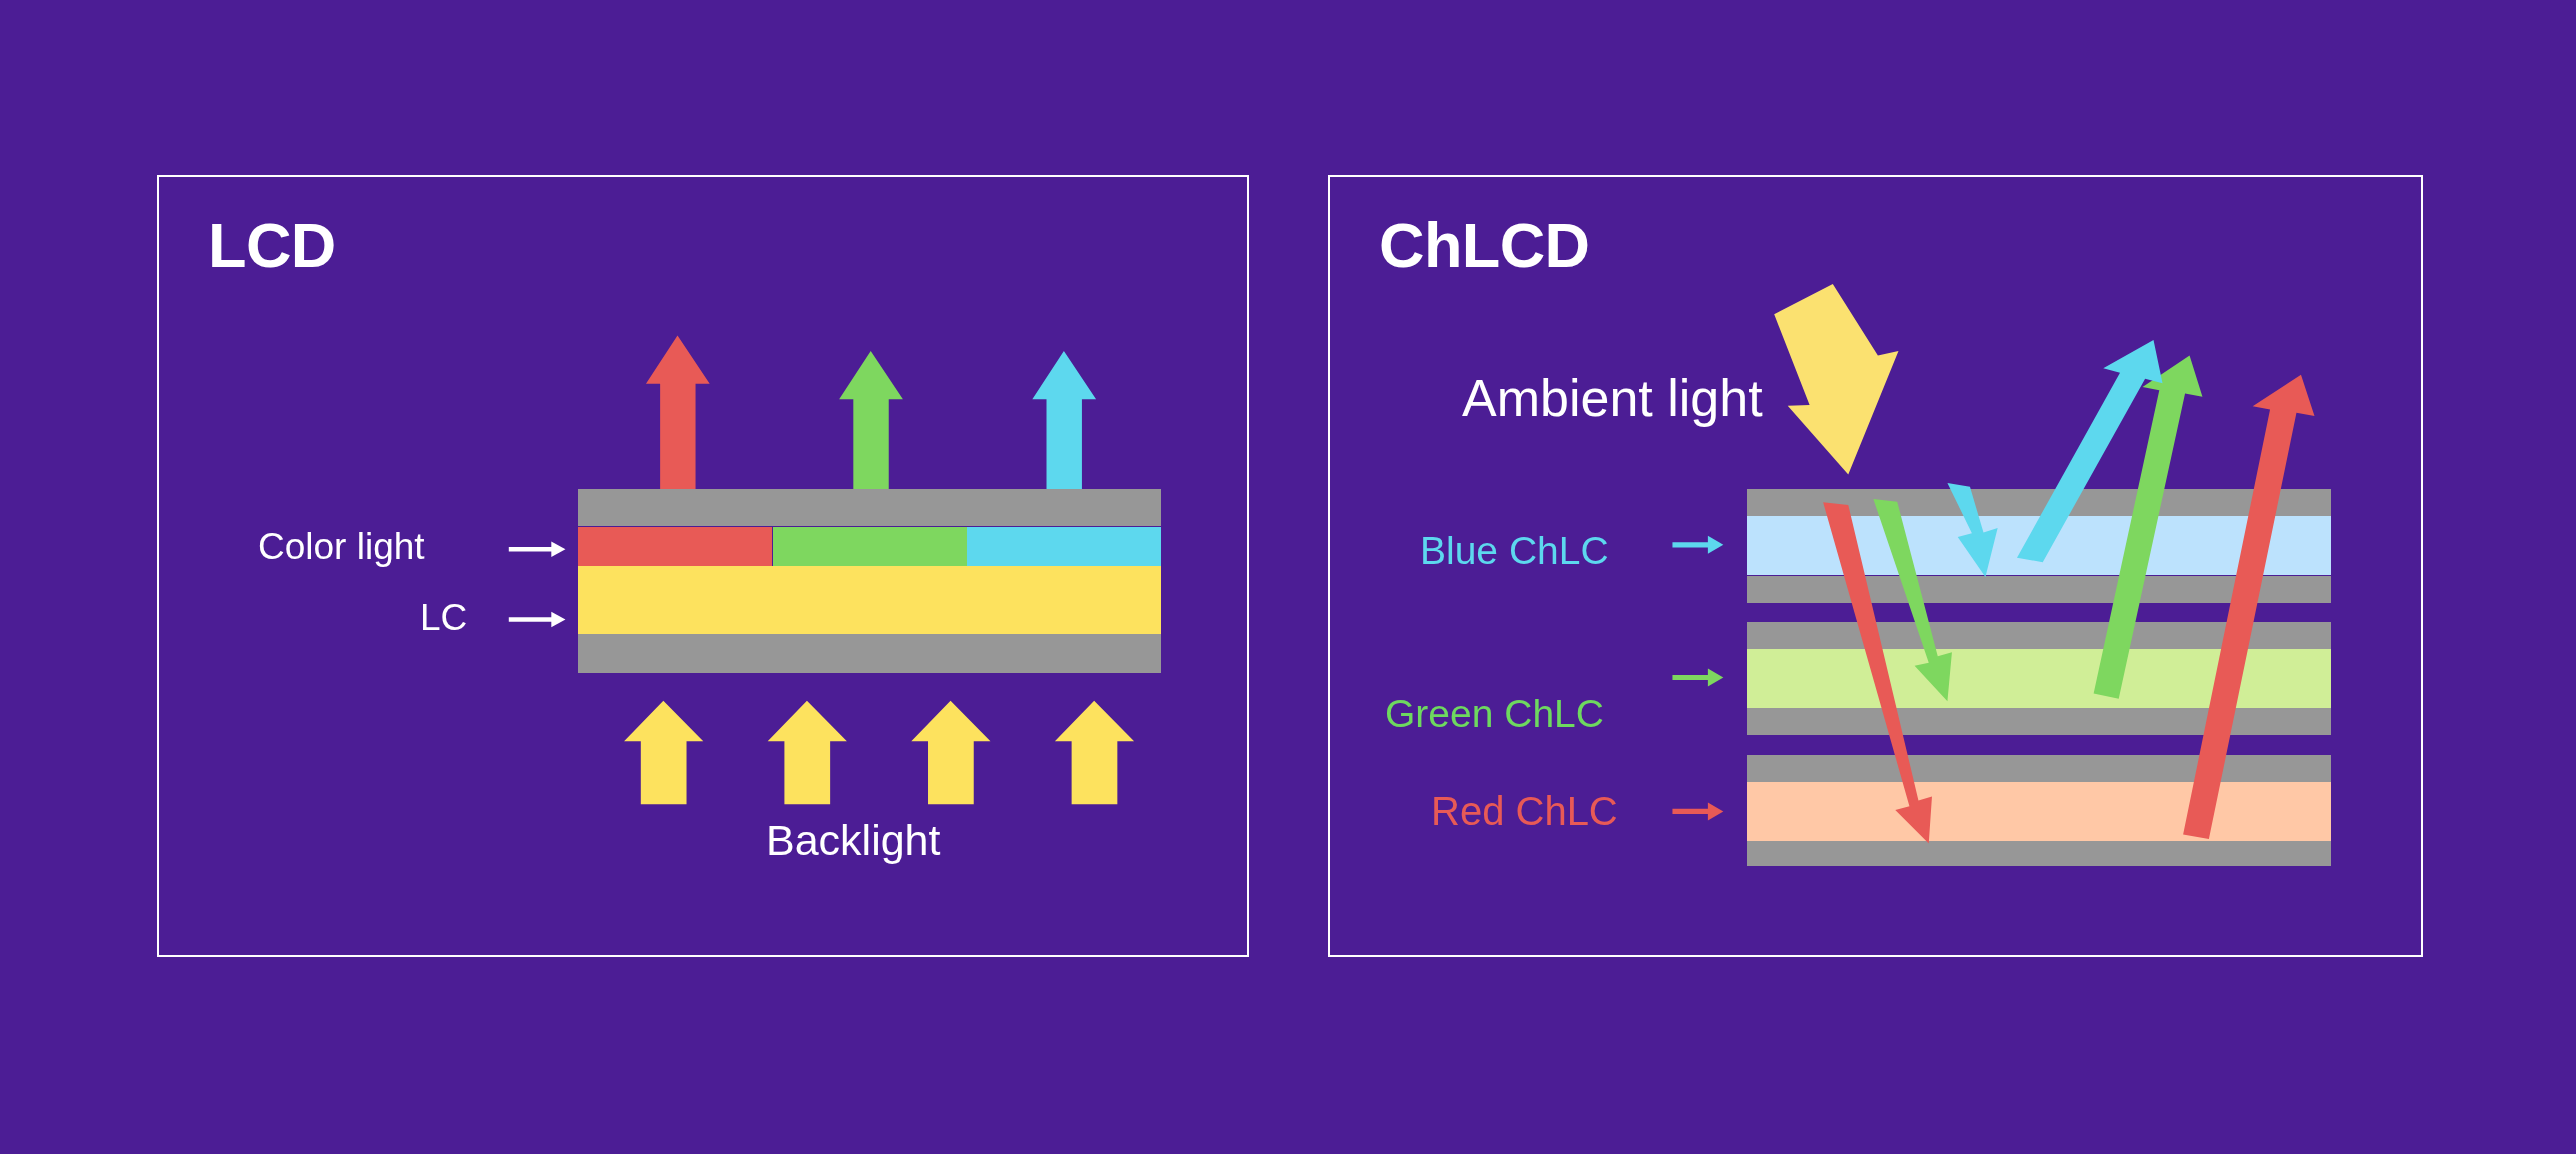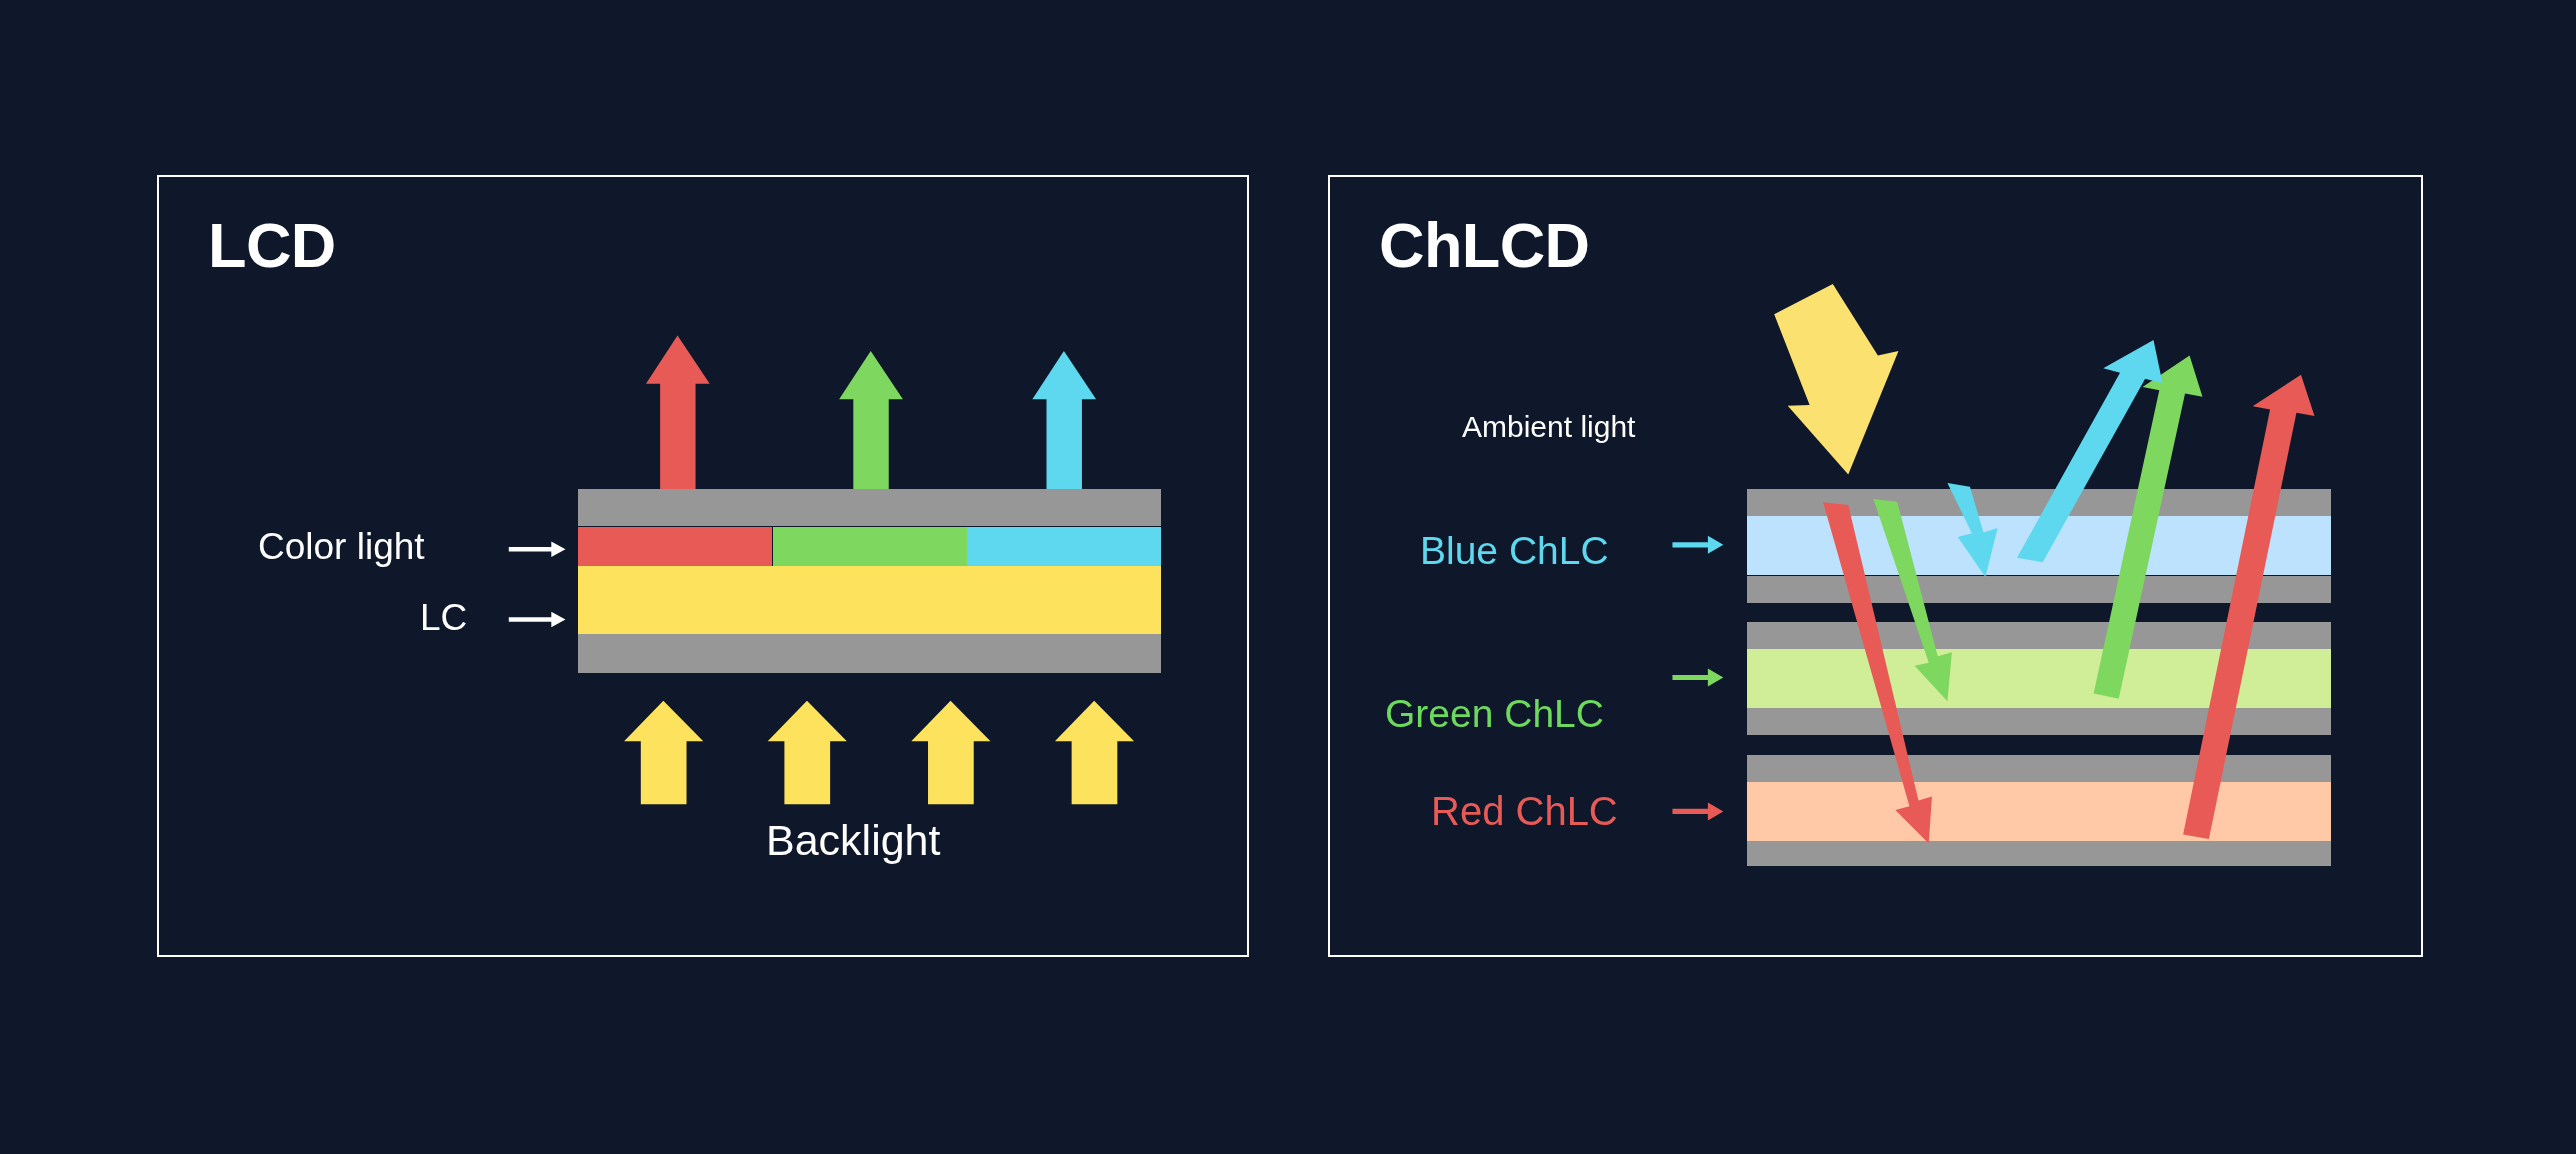--- a/index.html
+++ b/index.html
@@ -10,21 +10,21 @@
   body {
     width: 2576px;
     height: 1154px;
     overflow: hidden;
     font-family: "Liberation Sans", sans-serif;
   }
   #stage {
     position: relative;
     width: 2576px;
     height: 1154px;
-    background: #0f172a;
+    background: #4c1d95;
   }
 
   
   .panel {
     position: absolute;
     border: 2.6px solid #ffffff;
     box-sizing: border-box;
   }
   #panel-lcd   { left: 157px;  top: 175px; width: 1092px; height: 782px; }
   #panel-chlcd { left: 1328px; top: 175px; width: 1095px; height: 782px; }
@@ -55,21 +55,21 @@
     position: absolute;
     color: #ffffff;
     white-space: nowrap;
     line-height: 1;
   }
   .lbl-sm    { font-size: 37px; }
 
   #lbl-color-filter { left: 258px;  top: 528px;  }
   #lbl-lc           { left: 420px;  top: 599px; text-align: center;  }
   #lbl-backlight    { left: 766px; top: 819px; font-size: 43px; }
-  #lbl-ambient      { left: 1462px; top: 372px;  font-size: 30px; margin-top: 40px; }
+  #lbl-ambient      { left: 1462px; top: 372px;  font-size: 52px; }
 
   #lbl-blue   { left: 1420px; top: 515px;  color: #5dd8ee; font-size: 39px; margin-top: 16px; }
   #lbl-green  { left: 1385px; top: 657px; color: #6ed95f; font-size: 39px; margin-top: 37px; }
   #lbl-red    { left: 1431px; top: 791px; color: #e85a56; font-size: 40px; }
 
   
   .rect { position: absolute; }
 
   
 </style>

